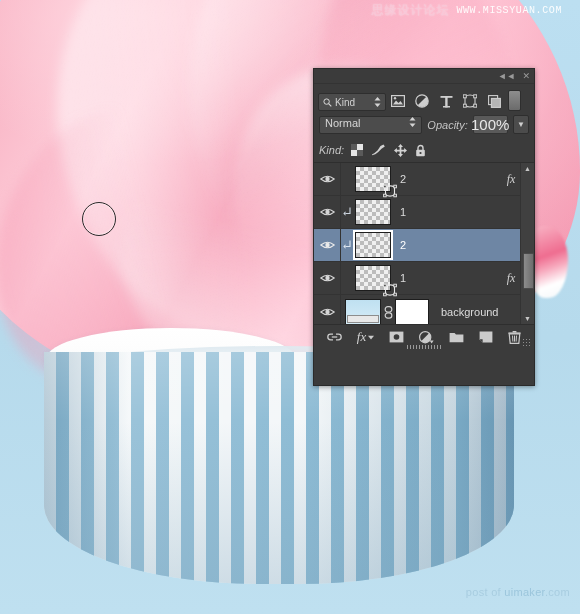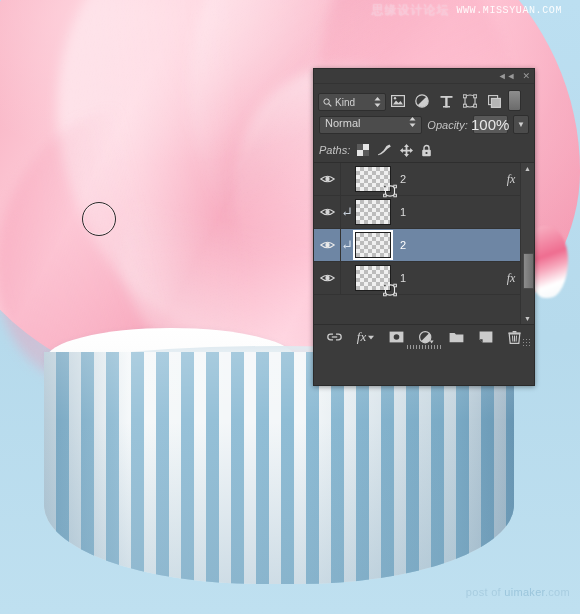--- a/index.html
+++ b/index.html
@@ -253,21 +253,21 @@
             <path d="M3.5 0 L6.5 3.6 L0.5 3.6 Z" fill="#d4d4d4"></path>
             <path d="M3.5 10 L6.5 6.4 L0.5 6.4 Z" fill="#d4d4d4"></path>
           </svg>
       </div>
       <span class="lblsm">Opacity:</span>
       <div class="numfield">100%</div>
       <div class="caret">▼</div>
     </div>
 
     <div class="lockrow">
-      <span class="lblsm">Paths:</span>
+      <span class="lblsm">Kind:</span>
       <div class="lockicons">
         <span class="lkc">
           <svg width="12" height="12" viewBox="0 0 12 12">
               <rect width="12" height="12" fill="#e6e6e6"></rect>
               <rect x="0" y="0" width="6" height="6" fill="#5a5a5a"></rect>
               <rect x="6" y="6" width="6" height="6" fill="#5a5a5a"></rect>
             </svg>
         </span>
         <span class="lkc">
           <svg width="15" height="12" viewBox="0 0 15 12">
@@ -366,20 +366,40 @@
               <rect x="10.8" y="1.2" width="2.6" height="2.6" fill="#4a4a4a" stroke="#e8e8e8" stroke-width=".9"></rect>
               <rect x="0.6" y="10.2" width="2.6" height="2.6" fill="#4a4a4a" stroke="#e8e8e8" stroke-width=".9"></rect>
               <rect x="10.8" y="10.2" width="2.6" height="2.6" fill="#4a4a4a" stroke="#e8e8e8" stroke-width=".9"></rect>
             </svg>
         </div>
         <div class="lname">1</div>
         <div class="fx">fx</div>
         <div class="fxcar">▼</div>
       </div>
 
+      <div class="row" style="height:34px">
+        <div class="eyecell" style="height:34px">
+          <svg width="15" height="10" viewBox="0 0 15 10">
+              <path d="M0.8 5 Q7.5 -0.5 14.2 5 Q7.5 10.5 0.8 5 Z" fill="none" stroke="#d7d7d7" stroke-width="1.1"></path>
+              <circle cx="7.5" cy="5" r="2.2" fill="#d7d7d7"></circle>
+            </svg>
+        </div>
+        <div style="width:4px"></div>
+        <div class="bgthumb">
+          <div class="slider"></div>
+        </div>
+        <div class="linkic">
+          <svg width="11" height="13" viewBox="0 0 11 13">
+              <rect x="2.2" y="0.6" width="6.6" height="5.4" rx="2.6" fill="none" stroke="#cfcfcf" stroke-width="1.2"></rect>
+              <rect x="2.2" y="6.8" width="6.6" height="5.4" rx="2.6" fill="none" stroke="#cfcfcf" stroke-width="1.2"></rect>
+            </svg>
+        </div>
+        <div class="maskthumb"></div>
+        <div class="lname" style="padding-left:12px">background</div>
+      </div>
 
       <div class="vscroll">
         <div class="up">▲</div>
         <div class="vthumb" style="top:90px;height:34px"></div>
         <div class="down" style="position:absolute;bottom:0;left:0;right:0">▼</div>
       </div>
     </div>
 
     <div class="botbar">
       <span class="bic">

